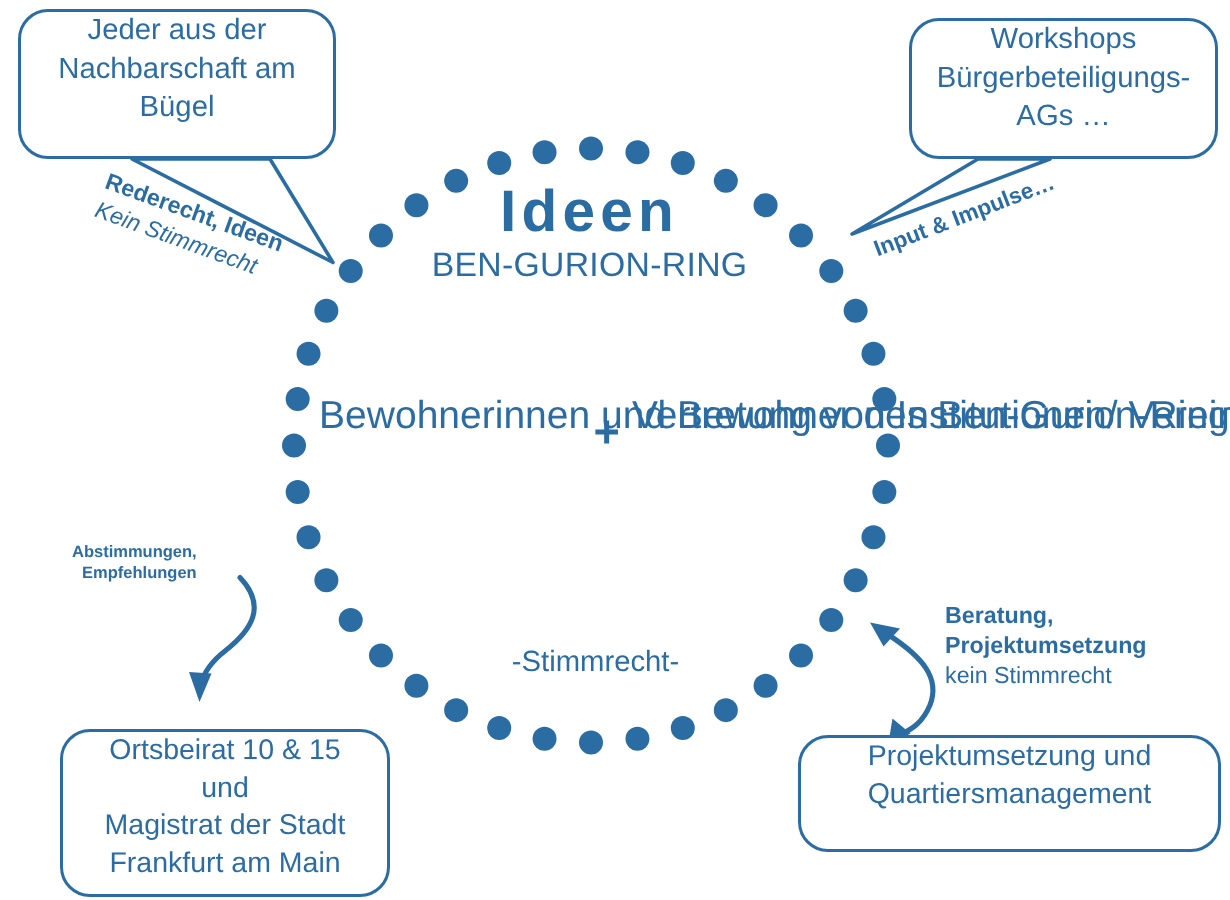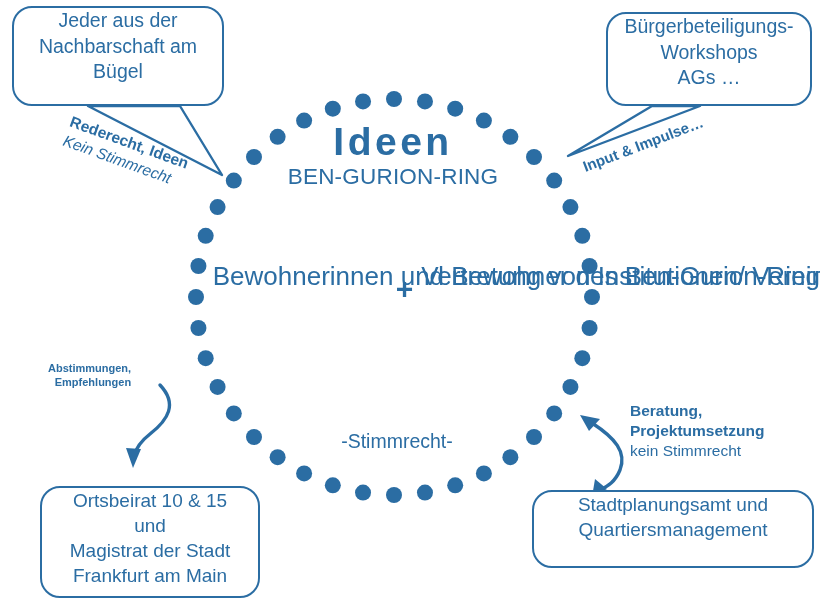--- a/index.html
+++ b/index.html
@@ -216,22 +216,22 @@
   <div class="bubble" id="bubble-neighbourhood">
     <span class="lines">
       <span class="ln">Jeder aus der</span>
       <span class="ln">Nachbarschaft am</span>
       <span class="ln">Bügel</span>
     </span>
   </div>
 
   <div class="bubble" id="bubble-participation">
     <span class="lines">
+      <span class="ln">Workshops</span>
       <span class="ln">Bürgerbeteiligungs-</span>
-      <span class="ln">Workshops</span>
       <span class="ln">AGs …</span>
     </span>
   </div>
 
   <div class="center-block" id="ring-title-block">
     <div id="ring-title">Ideen</div>
     <div id="ring-subtitle-2">BEN-GURION-RING</div>
   </div>
 
   <div id="ring-columns">
@@ -278,18 +278,18 @@
     <span class="lines">
       <span class="ln">Ortsbeirat 10 &amp; 15</span>
       <span class="ln">und</span>
       <span class="ln">Magistrat der Stadt</span>
       <span class="ln">Frankfurt am Main</span>
     </span>
   </div>
 
   <div class="bubble" id="box-stadtplanung">
     <span class="lines">
-      <span class="ln">Stadtplanungsamt und</span>
+      <span class="ln">Projektumsetzung und</span>
       <span class="ln">Quartiersmanagement</span>
     </span>
   </div>
 
 </div>
 
 </body></html>

